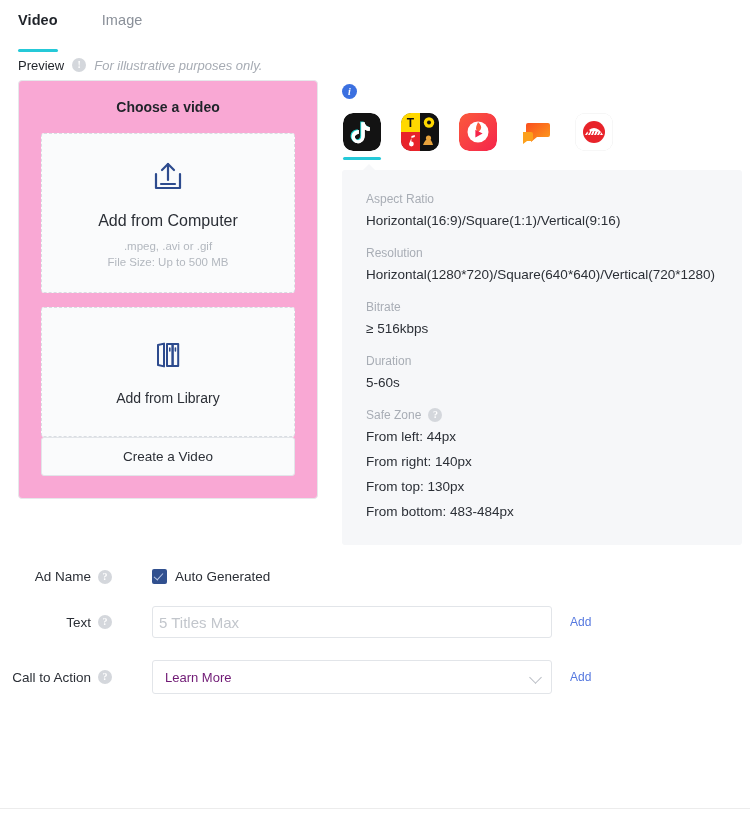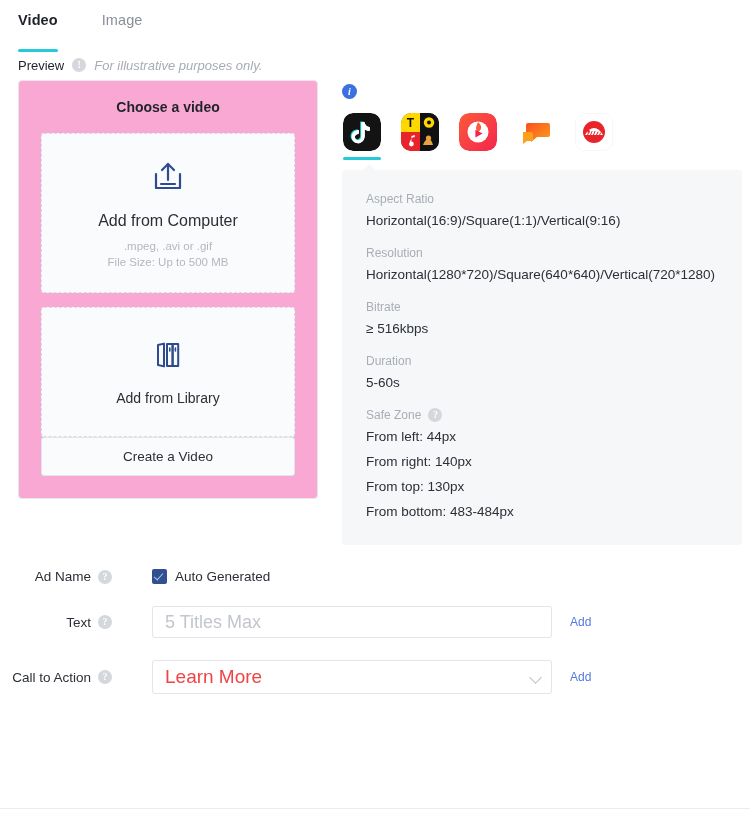--- a/index.html
+++ b/index.html
@@ -273,38 +273,38 @@
     transform: rotate(42deg);
   }
   .checkbox-label { font-size: 13.5px; color: #2b2f36; }
 
   .field {
     width: 400px;
     height: 32px;
     border: 1px solid #e2e5e9;
     border-radius: 3px;
     background: #ffffff;
-    font-size: 18px;
-    color: #2b2f36;
-    padding: 0 12px;
+    font-size: 15px;
+    color: #2b2f36;
+    padding: 0 6px;
     font-family: "Liberation Sans", sans-serif;
     outline: none;
     margin-left: 32px;
   }
   .field::placeholder { color: #c2c6cc; }
 
   .select-wrap { position: relative; margin-left: 32px; }
   .select-box {
     width: 400px;
     height: 34px;
     border: 1px solid #e2e5e9;
     border-radius: 3px;
     background: #ffffff;
-    font-size: 19px;
-    color: #ef4444;
+    font-size: 13px;
+    color: #701a75;
     padding: 0 12px;
     display: flex;
     align-items: center;
     cursor: pointer;
   }
   .chev {
     position: absolute;
     right: 12px; top: 13px;
     width: 9px; height: 9px;
     border: solid #b9bec5;

